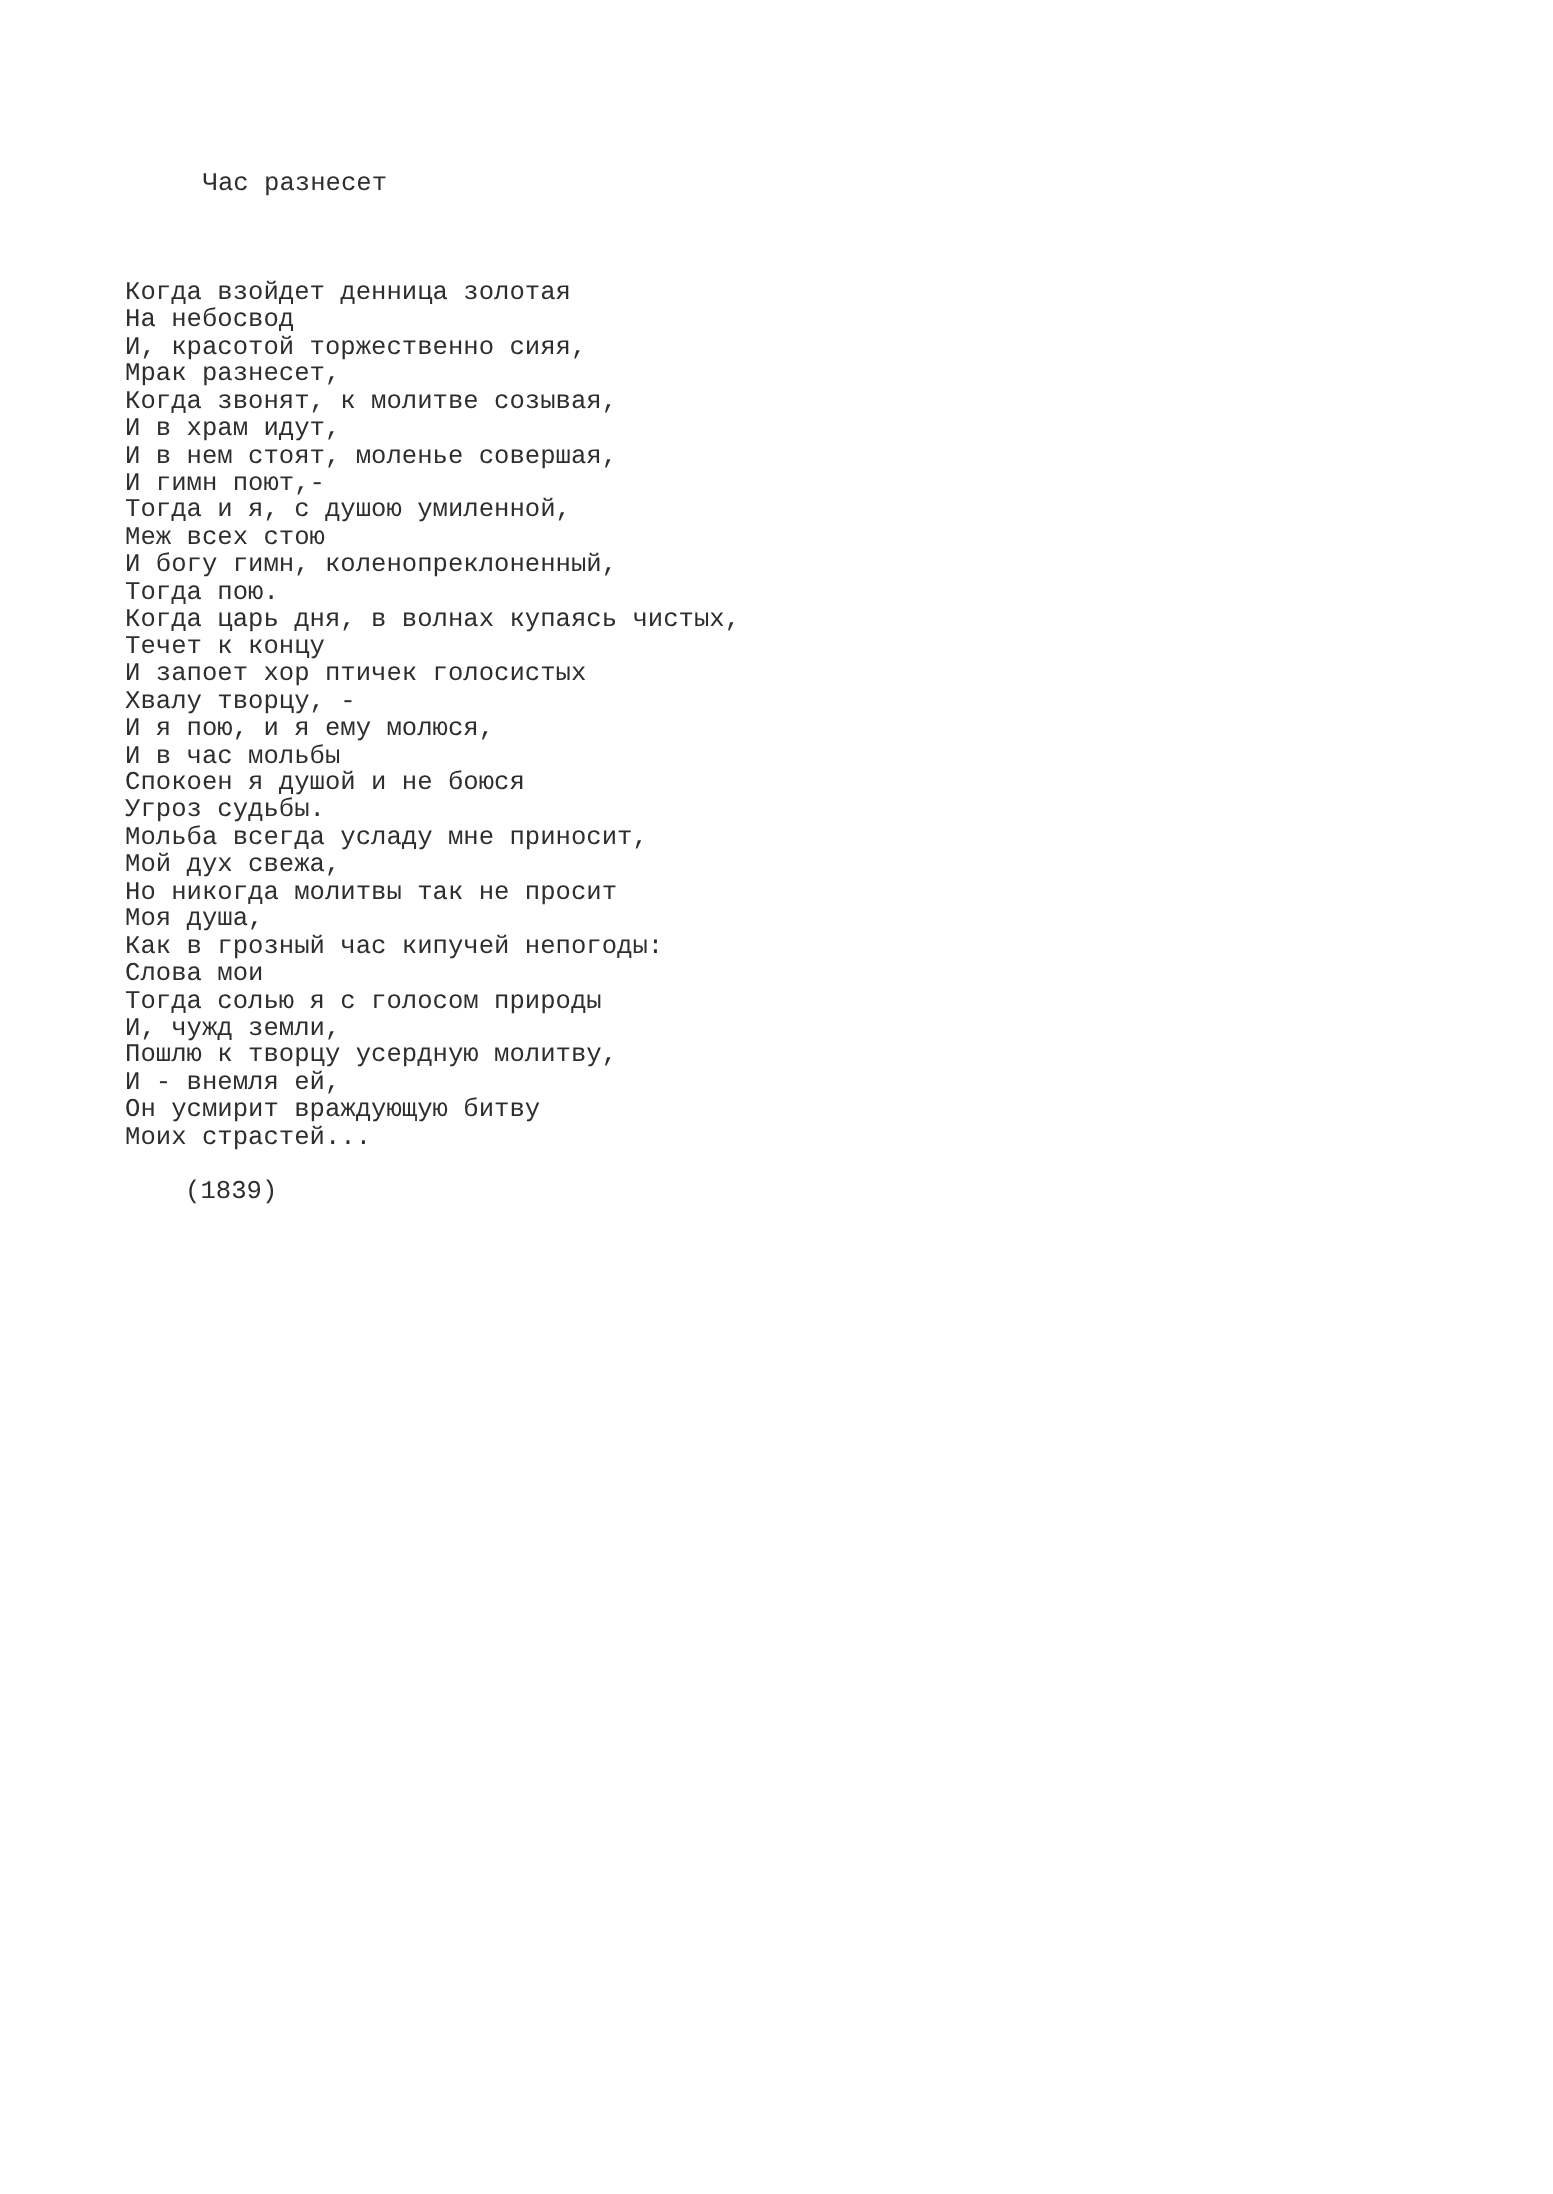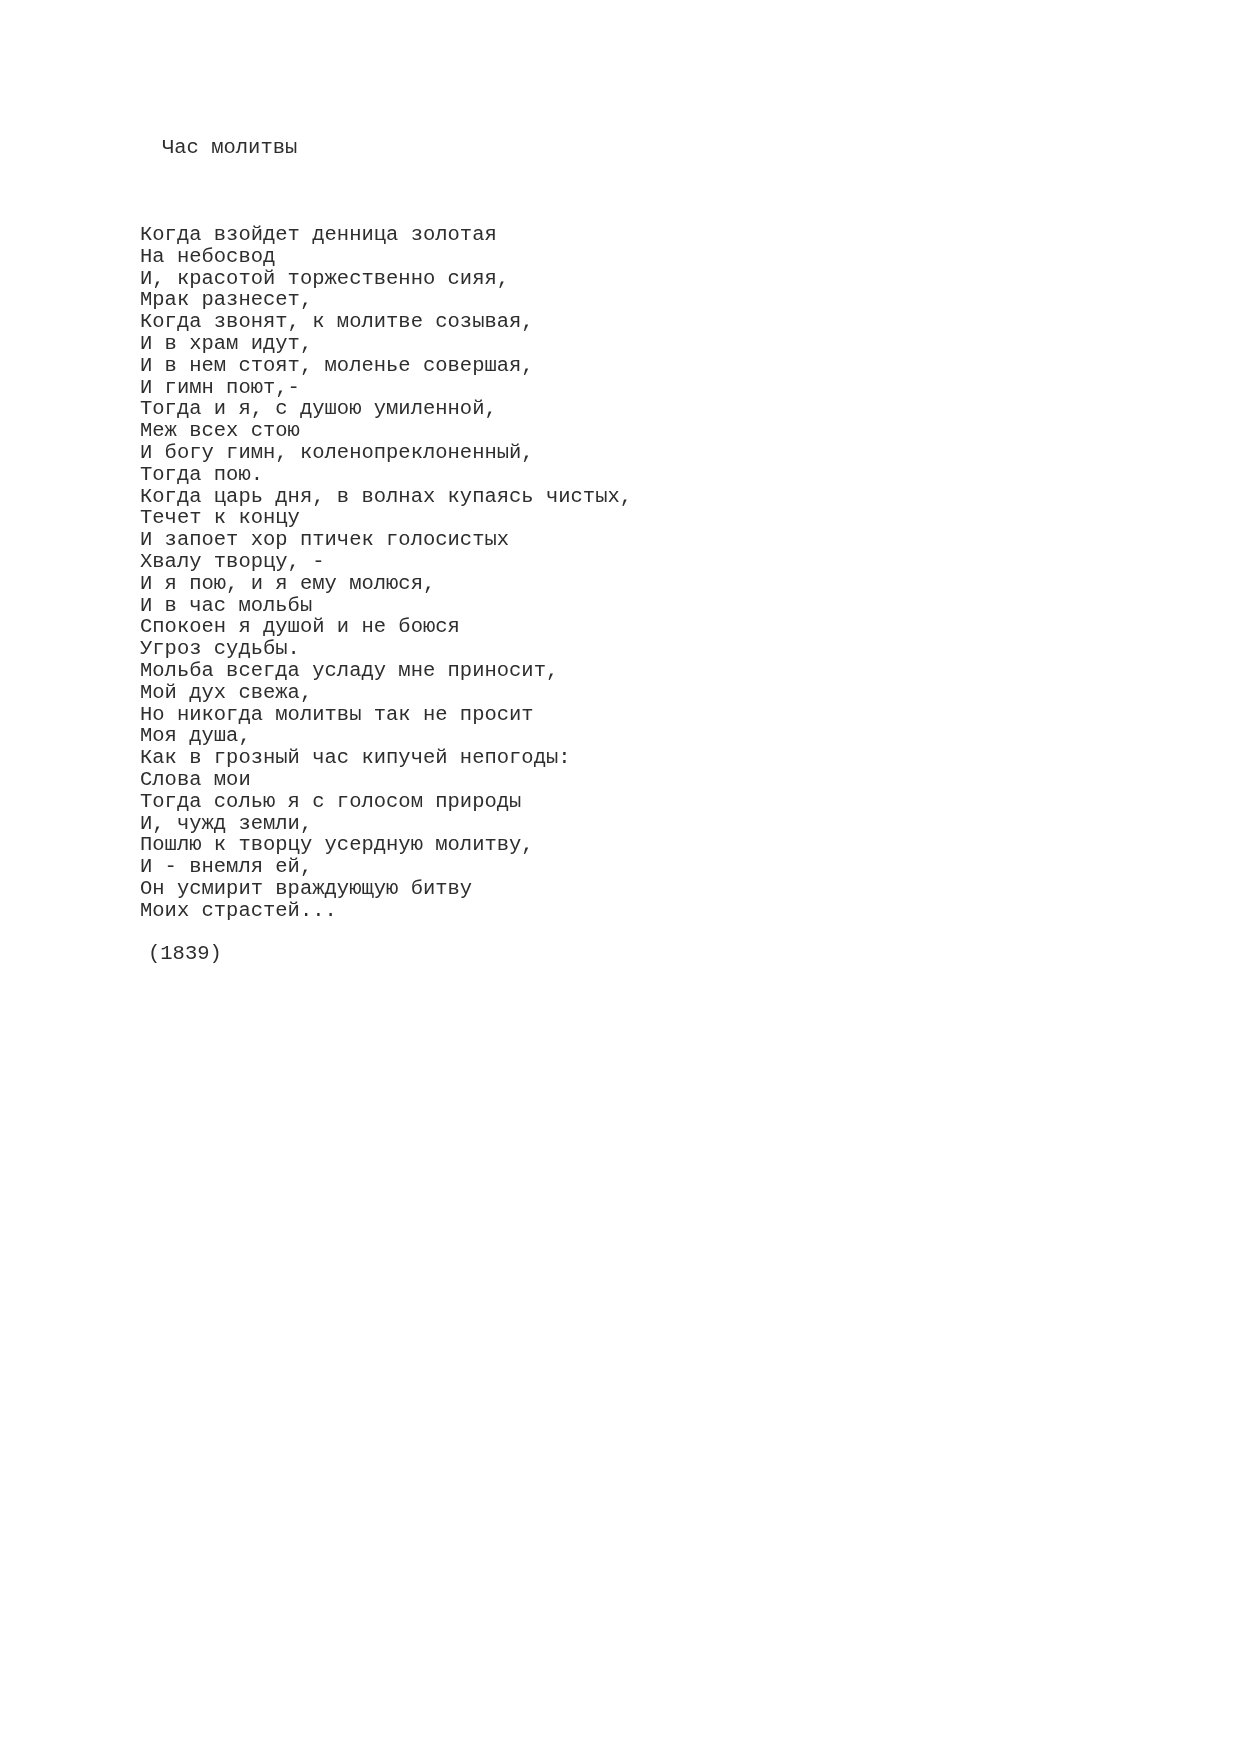--- a/index.html
+++ b/index.html
@@ -28,35 +28,34 @@
     line-height: 21.8px;
     white-space: pre;
   }
   .poem-body {
     position: absolute;
     left: 100px;
     top: 224px;
     font-size: 20.5px;
     line-height: 21.8px;
     white-space: pre;
-    margin-left: 40px;
   }
   .poem-line {
     height: 21.8px;
   }
   .poem-year {
     position: absolute;
     left: 100px;
     top: 943px;
     font-size: 20.5px;
     line-height: 21.8px;
     white-space: pre;
     margin-left: 48px;
   }
 </style>
 </head>
 <body>
 
 <div class="page" style="background: rgb(255, 255, 255); color: rgb(46, 46, 46);">
-  <div class="poem-title">Час молитвы</div>
+  <div class="poem-title">Час разнесет</div>
   <div class="poem-body"><div class="poem-line">Когда взойдет денница золотая</div><div class="poem-line">На небосвод</div><div class="poem-line">И, красотой торжественно сияя,</div><div class="poem-line">Мрак разнесет,</div><div class="poem-line">Когда звонят, к молитве созывая,</div><div class="poem-line">И в храм идут,</div><div class="poem-line">И в нем стоят, моленье совершая,</div><div class="poem-line">И гимн поют,-</div><div class="poem-line">Тогда и я, с душою умиленной,</div><div class="poem-line">Меж всех стою</div><div class="poem-line">И богу гимн, коленопреклоненный,</div><div class="poem-line">Тогда пою.</div><div class="poem-line">Когда царь дня, в волнах купаясь чистых,</div><div class="poem-line">Течет к концу</div><div class="poem-line">И запоет хор птичек голосистых</div><div class="poem-line">Хвалу творцу, -</div><div class="poem-line">И я пою, и я ему молюся,</div><div class="poem-line">И в час мольбы</div><div class="poem-line">Спокоен я душой и не боюся</div><div class="poem-line">Угроз судьбы.</div><div class="poem-line">Мольба всегда усладу мне приносит,</div><div class="poem-line">Мой дух свежа,</div><div class="poem-line">Но никогда молитвы так не просит</div><div class="poem-line">Моя душа,</div><div class="poem-line">Как в грозный час кипучей непогоды:</div><div class="poem-line">Слова мои</div><div class="poem-line">Тогда солью я с голосом природы</div><div class="poem-line">И, чужд земли,</div><div class="poem-line">Пошлю к творцу усердную молитву,</div><div class="poem-line">И - внемля ей,</div><div class="poem-line">Он усмирит враждующую битву</div><div class="poem-line">Моих страстей...</div></div>
   <div class="poem-year">(1839)</div>
 </div>
 
 </body></html>

